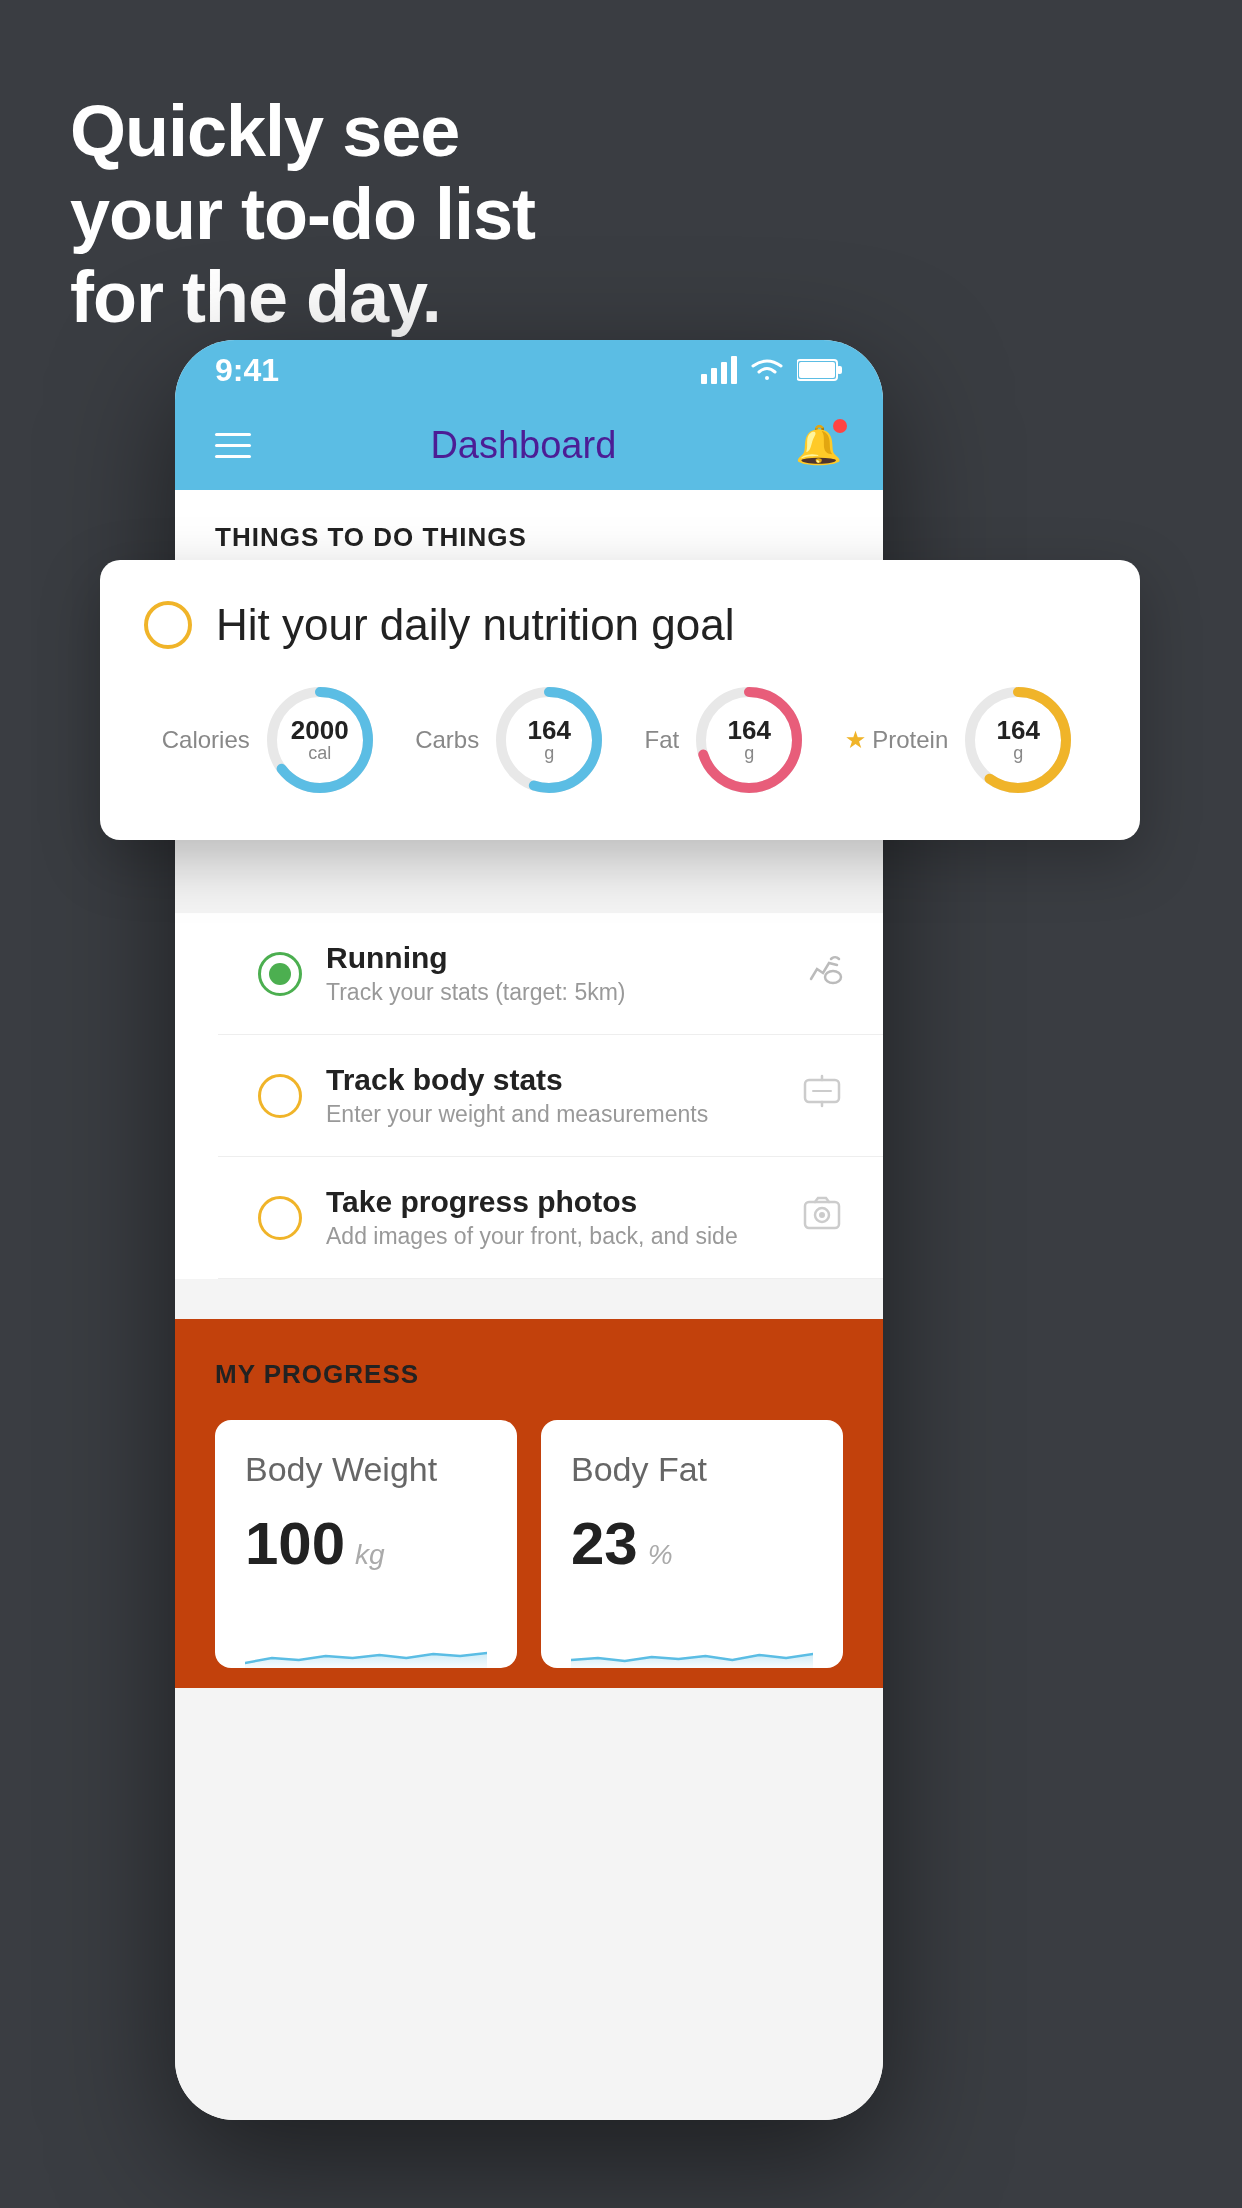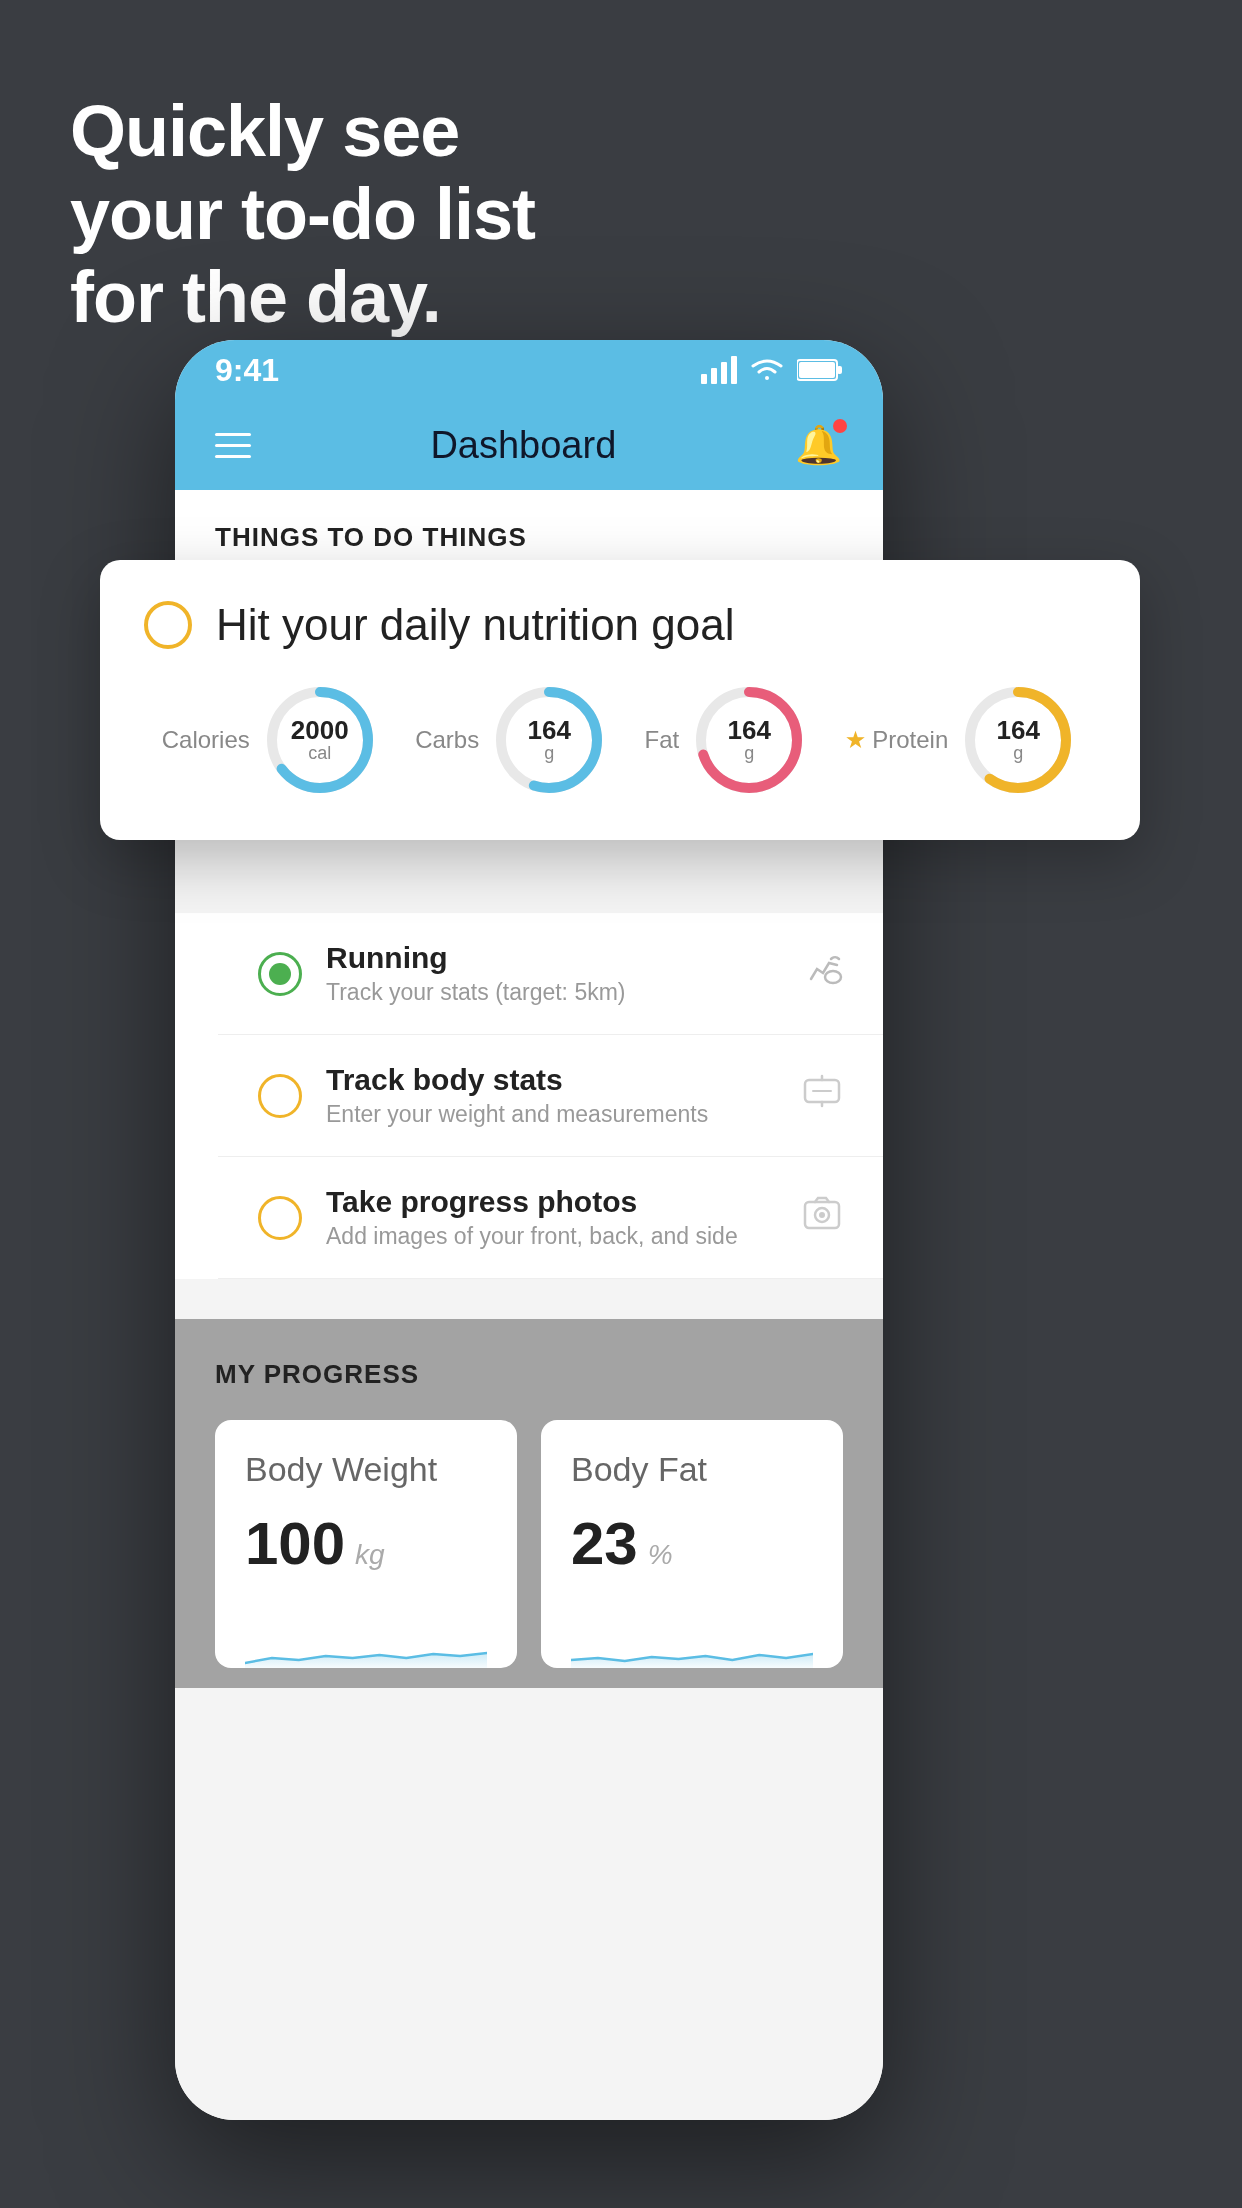--- a/index.html
+++ b/index.html
@@ -75,21 +75,21 @@
       cursor: pointer;
     }
     .hamburger-icon span {
       display: block;
       width: 36px;
       height: 3px;
       background: #ffffff;
       border-radius: 2px;
     }
     .app-title {
-      color: #0f172a;
+      color: #4c1d95;
       font-size: 38px;
       font-weight: 500;
     }
     .bell-icon {
       position: relative;
       font-size: 38px;
       color: #ffffff;
       cursor: pointer;
     }
     .bell-dot {
@@ -279,21 +279,21 @@
       margin-top: 4px;
     }
 
     .todo-icon {
       font-size: 36px;
       color: #cccccc;
     }
 
     
     .progress-section {
-      background: #a3a3a3;
+      background: #c2410c;
       padding: 40px 40px 20px;
     }
 
     .progress-title {
       font-size: 26px;
       font-weight: 800;
       color: #222222;
       letter-spacing: 1px;
       margin-bottom: 30px;
     }

